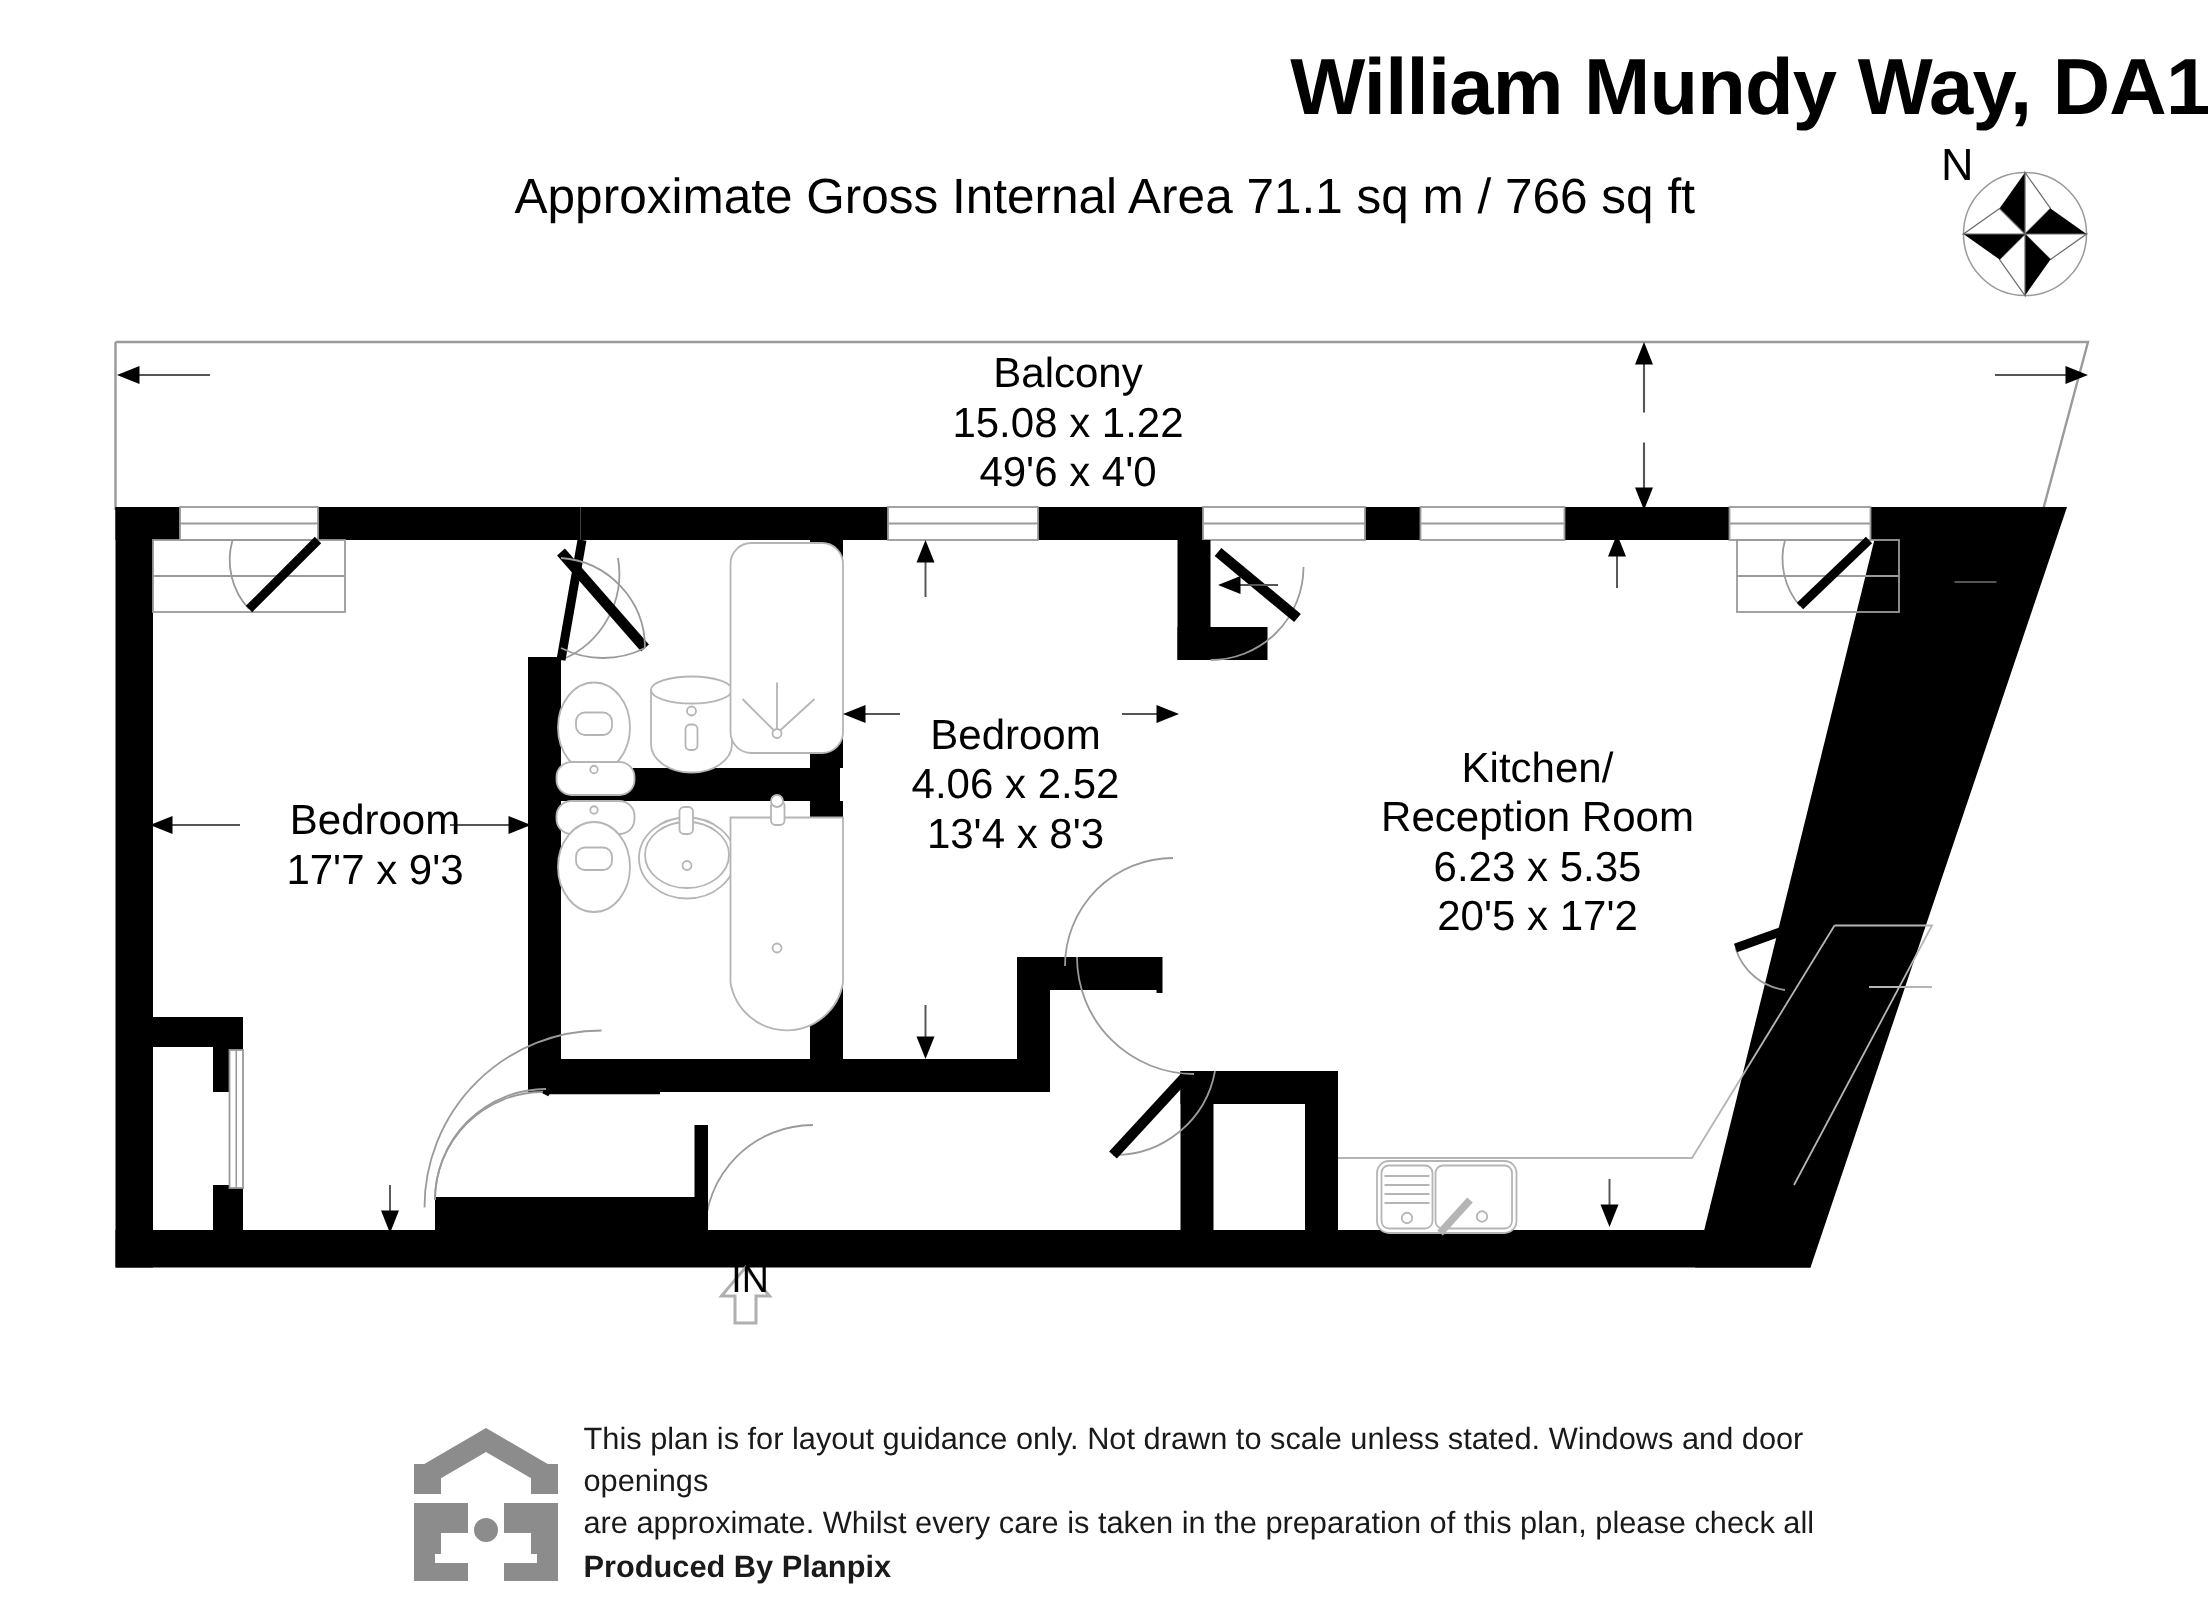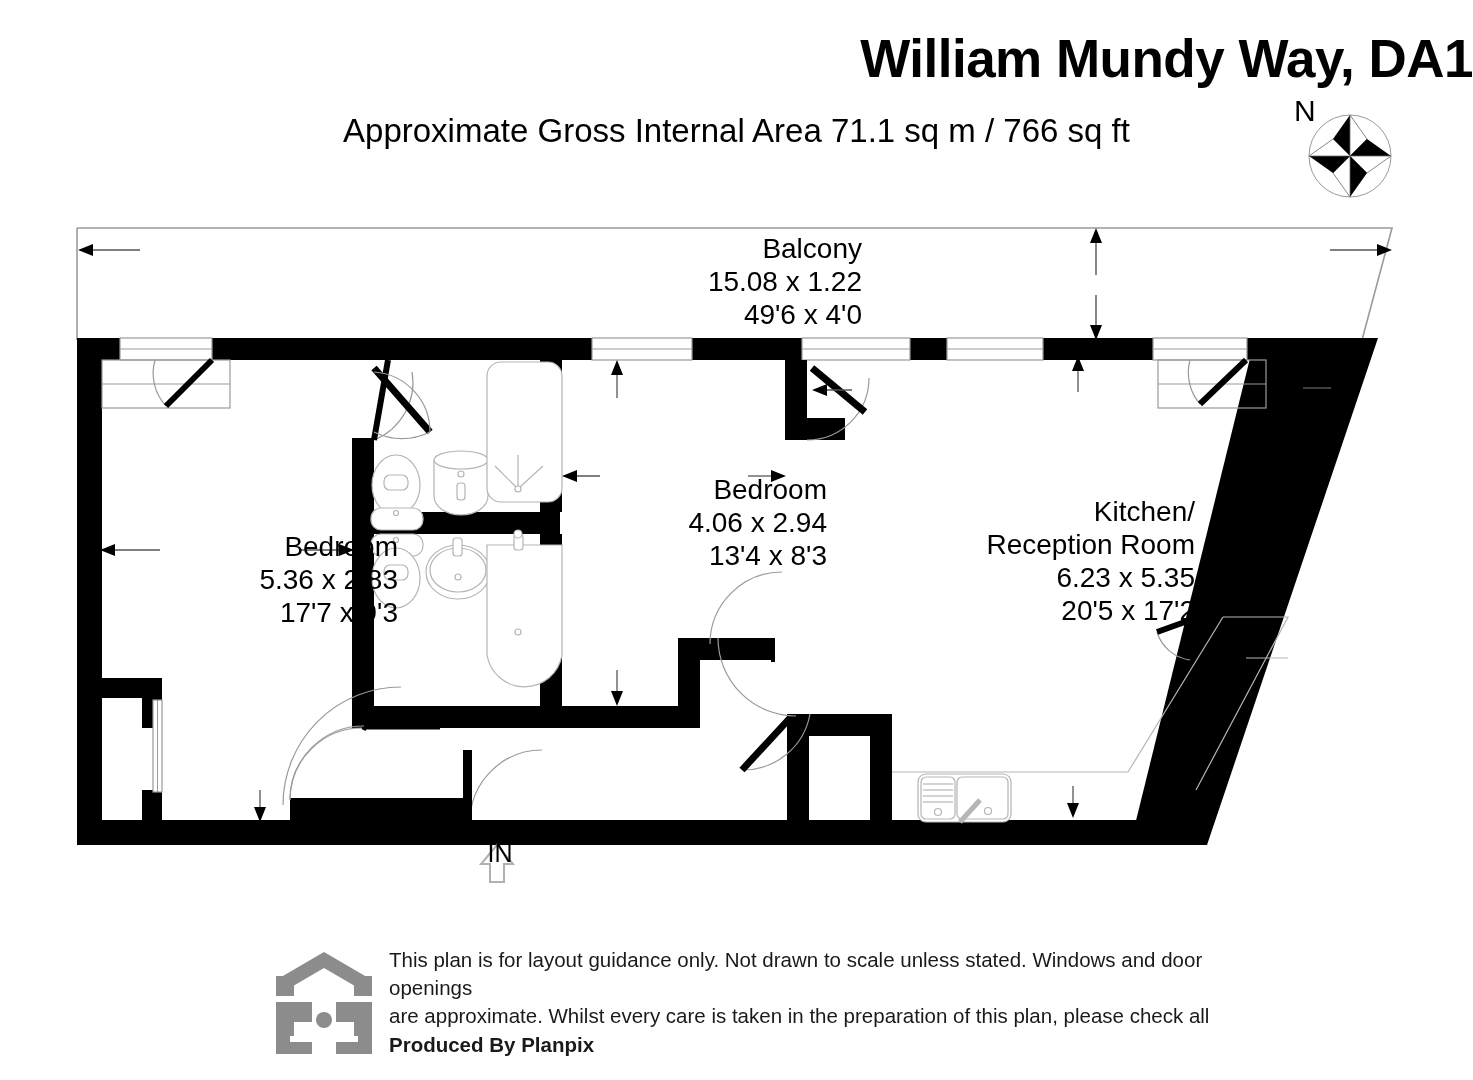--- a/index.html
+++ b/index.html
@@ -65,21 +65,21 @@
     position: absolute;
     left: 0;
     top: 0;
     width: 1473px;
     height: 1080px;
   }
 
   
   .room-label {
     position: absolute;
-    text-align: right;
+    text-align: center;
     font-size: 28px;
     line-height: 33px;
     white-space: nowrap;
   }
   .room-label .rl-name { display: block; }
   .room-label .rl-m    { display: block; }
   .room-label .rl-ft   { display: block; }
 
   #label-balcony  { left: 562px; top: 232px; width: 300px; }
   #label-bed-left { left: 102px; top: 530px; width: 296px; }
@@ -425,27 +425,26 @@
   </svg>
 
   <div class="room-label" id="label-balcony">
     <span class="rl-name">Balcony</span>
     <span class="rl-m">15.08 x 1.22</span>
     <span class="rl-ft">49'6 x 4'0</span>
   </div>
 
   <div class="room-label" id="label-bed-left">
     <span class="rl-name">Bedroom</span>
-    <span class="rl-m">5.36 x 2.83</span>
     <span class="rl-ft">17'7 x 9'3</span>
   </div>
 
   <div class="room-label" id="label-bed-mid">
     <span class="rl-name">Bedroom</span>
-    <span class="rl-m">4.06 x 2.94</span>
+    <span class="rl-m">4.06 x 2.52</span>
     <span class="rl-ft">13'4 x 8'3</span>
   </div>
 
   <div class="room-label" id="label-kitchen">
     <span class="rl-name">Kitchen/</span>
     <span class="rl-name">Reception Room</span>
     <span class="rl-m">6.23 x 5.35</span>
     <span class="rl-ft">20'5 x 17'2</span>
   </div>
 

